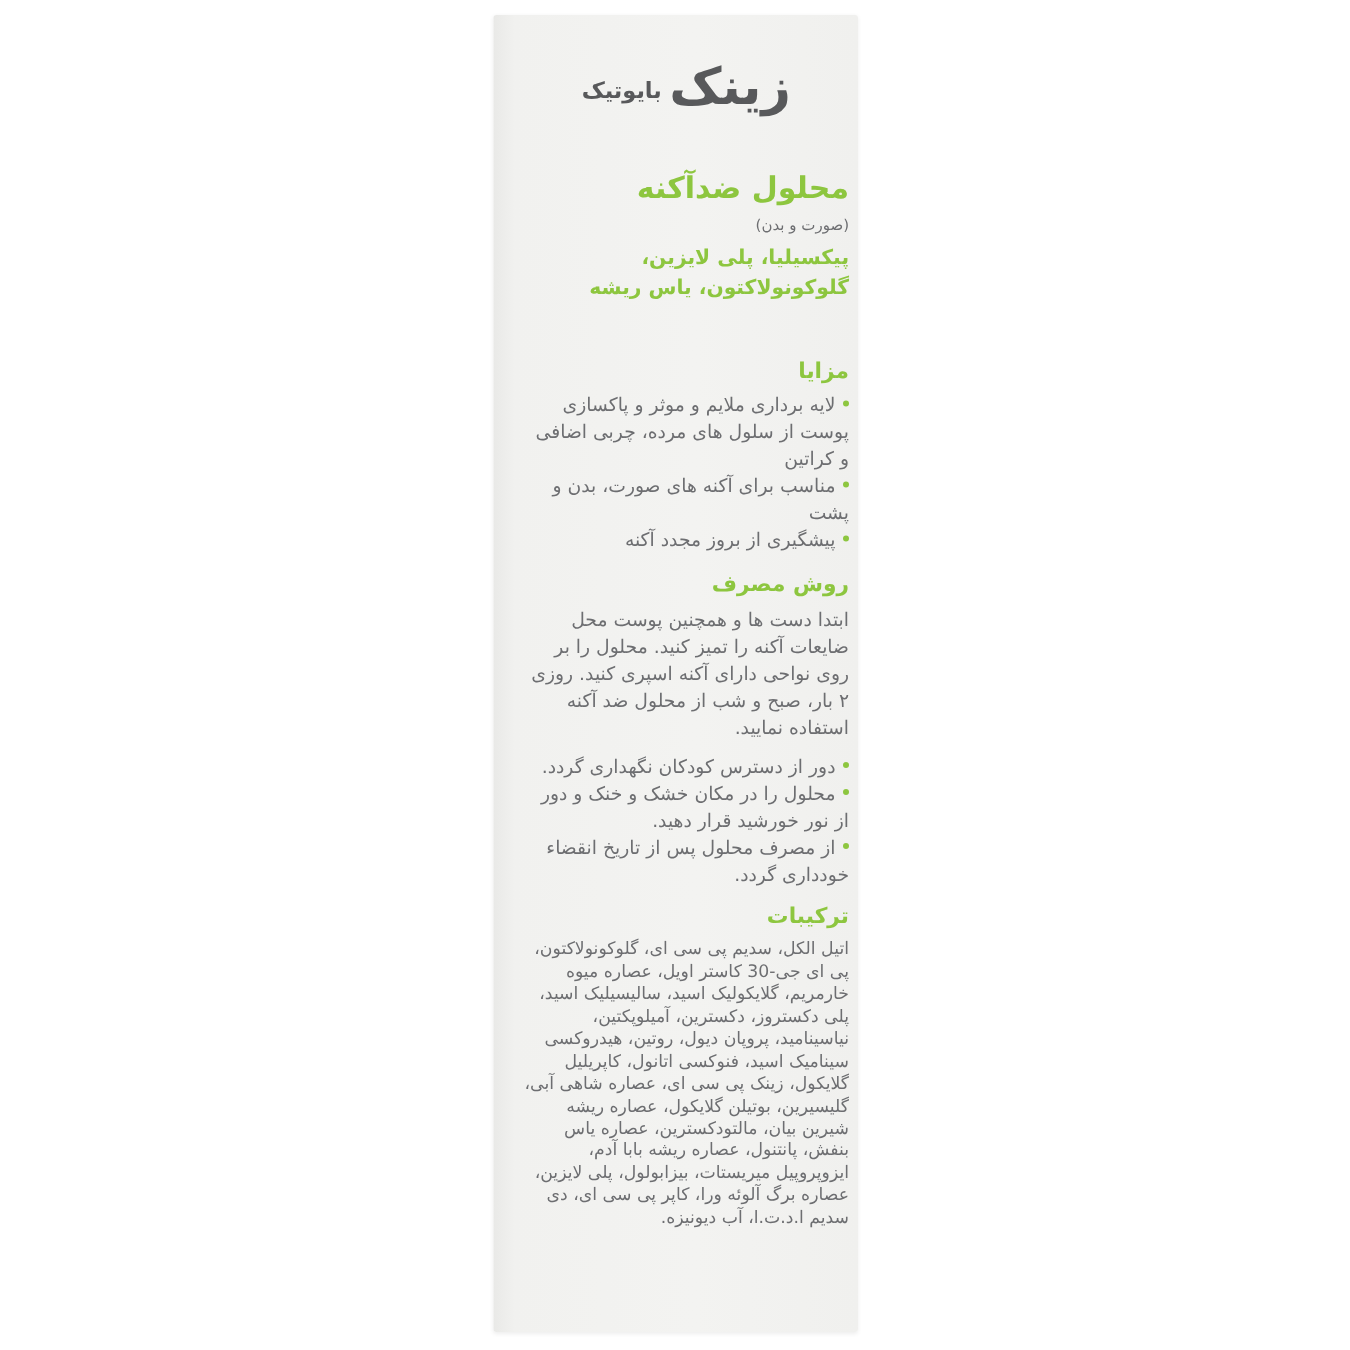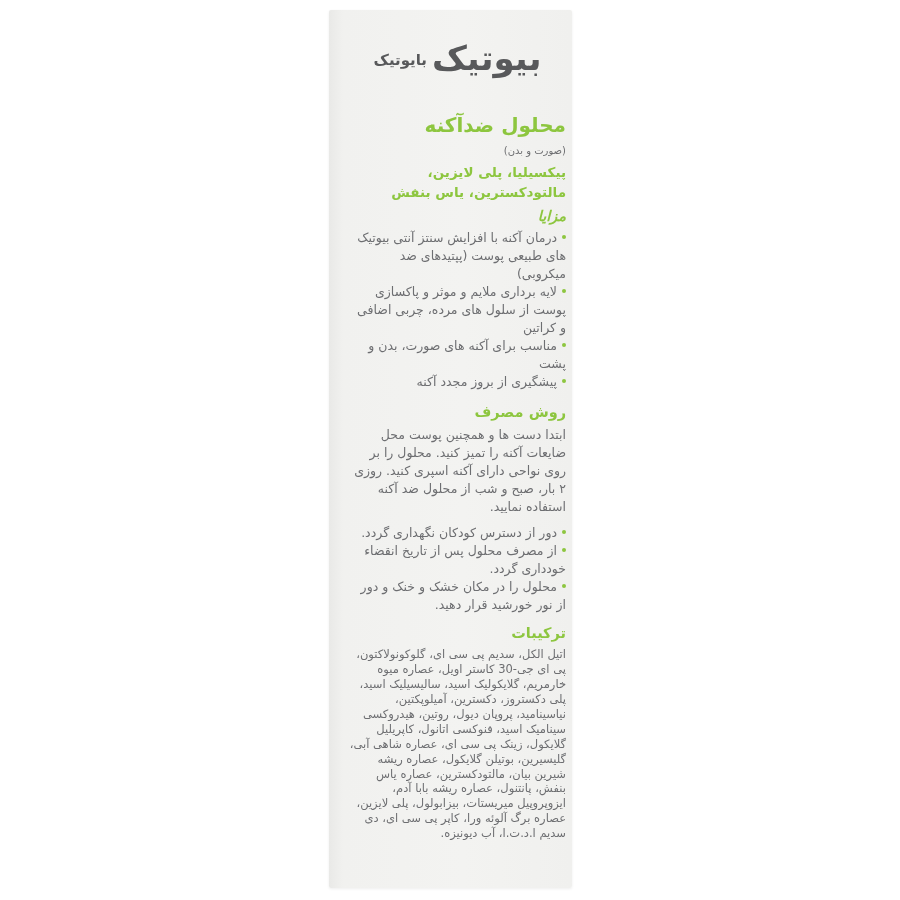--- a/index.html
+++ b/index.html
@@ -77,21 +77,21 @@
     color: var(--accent-green);
     line-height: 1.5;
   }
   
   .section-heading {
     font-size: 14.5px;
     font-weight: 700;
     color: var(--accent-green);
     line-height: 1.3;
   }
-  .sec-benefits .section-heading { margin-top: 4px; font-style: italic; }
+  .sec-benefits .section-heading { margin-top: 36px; }
   .sec-usage .section-heading    { margin-top: 12px; }
   .sec-ingredients .section-heading { margin-top: 10px; }
   .body-text {
     font-size: 12.5px;
     color: var(--text-gray);
     line-height: 1.44;
   }
   .bullet-list { margin-top: 4px; }
   .bullet-item { margin: 0; }
   .dot {
@@ -111,45 +111,44 @@
   }
 </style>
 </head>
 <body>
 
 <div class="stage">
   <div class="package">
     <div class="package-inner">
 
       <div class="logo">
-        <span class="logo-main">بیوتیک</span>
+        <span class="logo-main">زینک</span>
         <span class="logo-suffix">بایوتیک</span>
       </div>
 
       <div class="product-title">محلول ضدآکنه</div>
       <div class="product-subtitle">(صورت و بدن)</div>
-      <div class="product-actives">پیکسیلیا، پلی لایزین، مالتودکسترین، یاس بنفش</div>
+      <div class="product-actives">پیکسیلیا، پلی لایزین، گلوکونولاکتون، یاس ریشه</div>
 
       <div class="sec-benefits">
         <div class="section-heading">مزایا</div>
         <div class="bullet-list body-text">
-          <div class="bullet-item"><span class="dot"></span><span>درمان آکنه با افزایش سنتز آنتی بیوتیک های طبیعی پوست (پپتیدهای ضد میکروبی)</span></div>
           <div class="bullet-item"><span class="dot"></span><span>لایه برداری ملایم و موثر و پاکسازی پوست از سلول های مرده، چربی اضافی و کراتین</span></div>
           <div class="bullet-item"><span class="dot"></span><span>مناسب برای آکنه های صورت، بدن و پشت</span></div>
           <div class="bullet-item"><span class="dot"></span><span>پیشگیری از بروز مجدد آکنه</span></div>
         </div>
       </div>
 
       <div class="sec-usage">
         <div class="section-heading">روش مصرف</div>
         <div class="usage-paragraph body-text">ابتدا دست ها و همچنین پوست محل ضایعات آکنه را تمیز کنید. محلول را بر روی نواحی دارای آکنه اسپری کنید. روزی ۲ بار، صبح و شب از محلول ضد آکنه استفاده نمایید.</div>
         <div class="warn-list bullet-list body-text">
           <div class="bullet-item"><span class="dot"></span><span>دور از دسترس کودکان نگهداری گردد.</span></div>
+          <div class="bullet-item"><span class="dot"></span><span>محلول را در مکان خشک و خنک و دور از نور خورشید قرار دهید.</span></div>
           <div class="bullet-item"><span class="dot"></span><span>از مصرف محلول پس از تاریخ انقضاء خودداری گردد.</span></div>
-          <div class="bullet-item"><span class="dot"></span><span>محلول را در مکان خشک و خنک و دور از نور خورشید قرار دهید.</span></div>
         </div>
       </div>
 
       <div class="sec-ingredients">
         <div class="section-heading">ترکیبات</div>
         <div class="ingredients-paragraph body-text">اتیل الکل، سدیم پی سی ای، گلوکونولاکتون، پی ای جی-30 کاستر اویل، عصاره میوه خارمریم، گلایکولیک اسید، سالیسیلیک اسید، پلی دکستروز، دکسترین، آمیلوپکتین، نیاسینامید، پروپان دیول، روتین، هیدروکسی سینامیک اسید، فنوکسی اتانول، کاپریلیل گلایکول، زینک پی سی ای، عصاره شاهی آبی، گلیسیرین، بوتیلن گلایکول، عصاره ریشه شیرین بیان، مالتودکسترین، عصاره یاس بنفش، پانتنول، عصاره ریشه بابا آدم، ایزوپروپیل میریستات، بیزابولول، پلی لایزین، عصاره برگ آلوئه ورا، کاپر پی سی ای، دی سدیم ا.د.ت.ا، آب دیونیزه.</div>
       </div>
 
     </div>
   </div>

